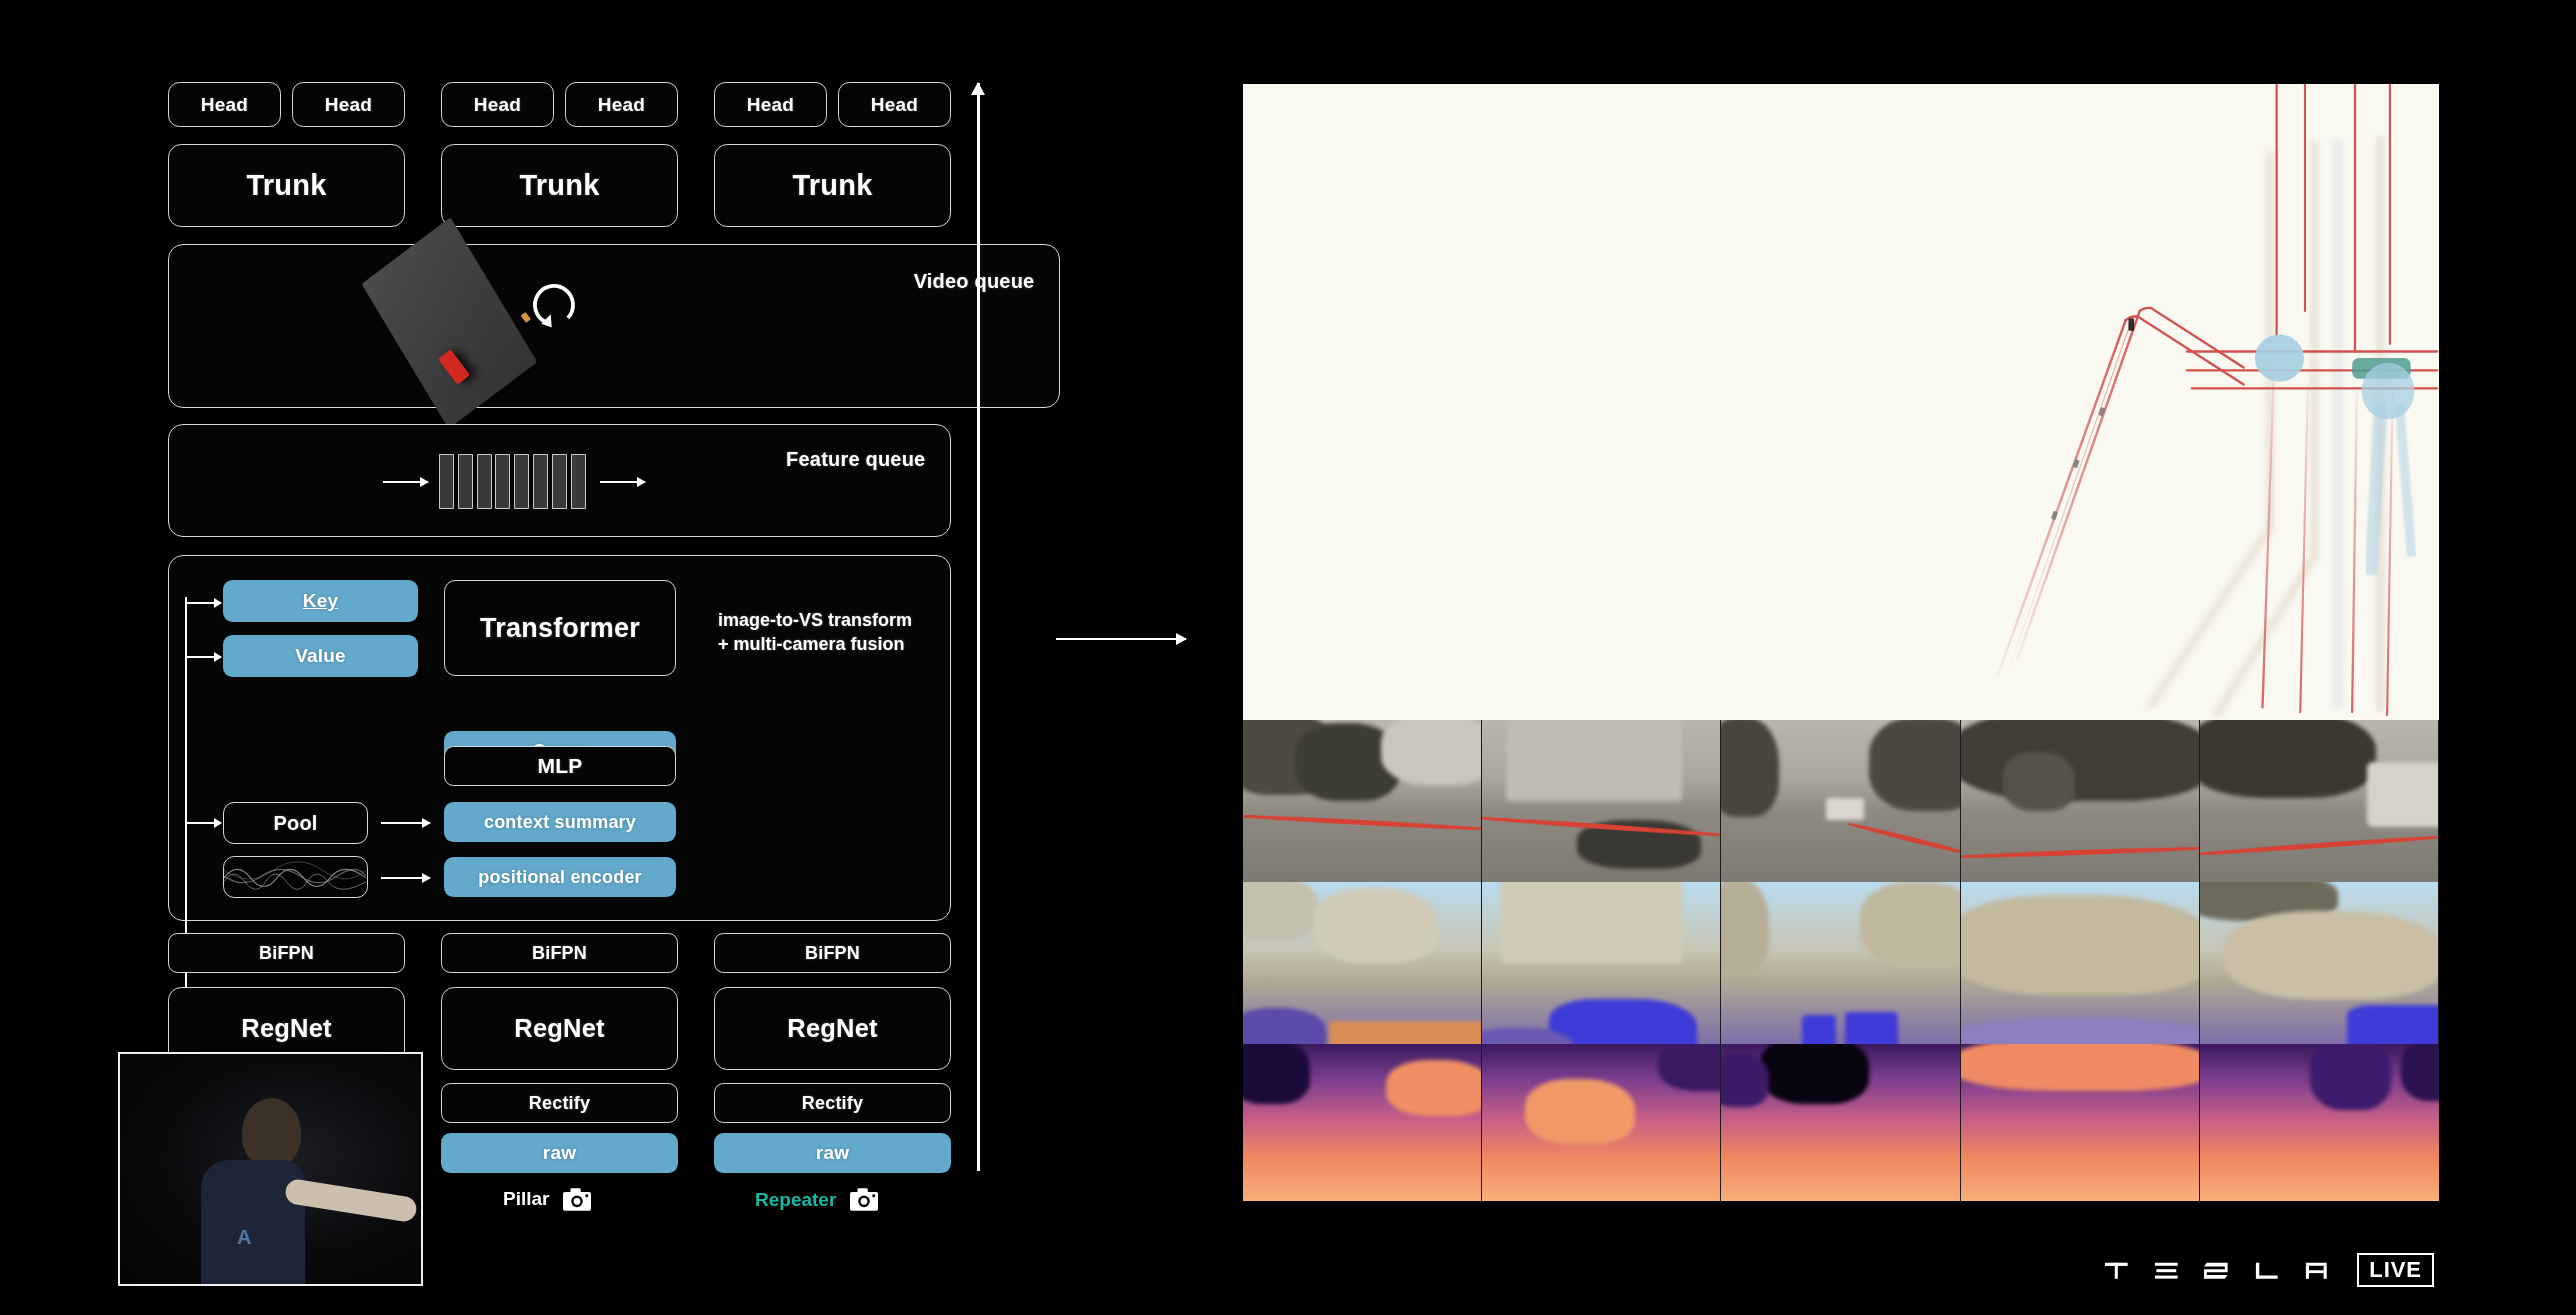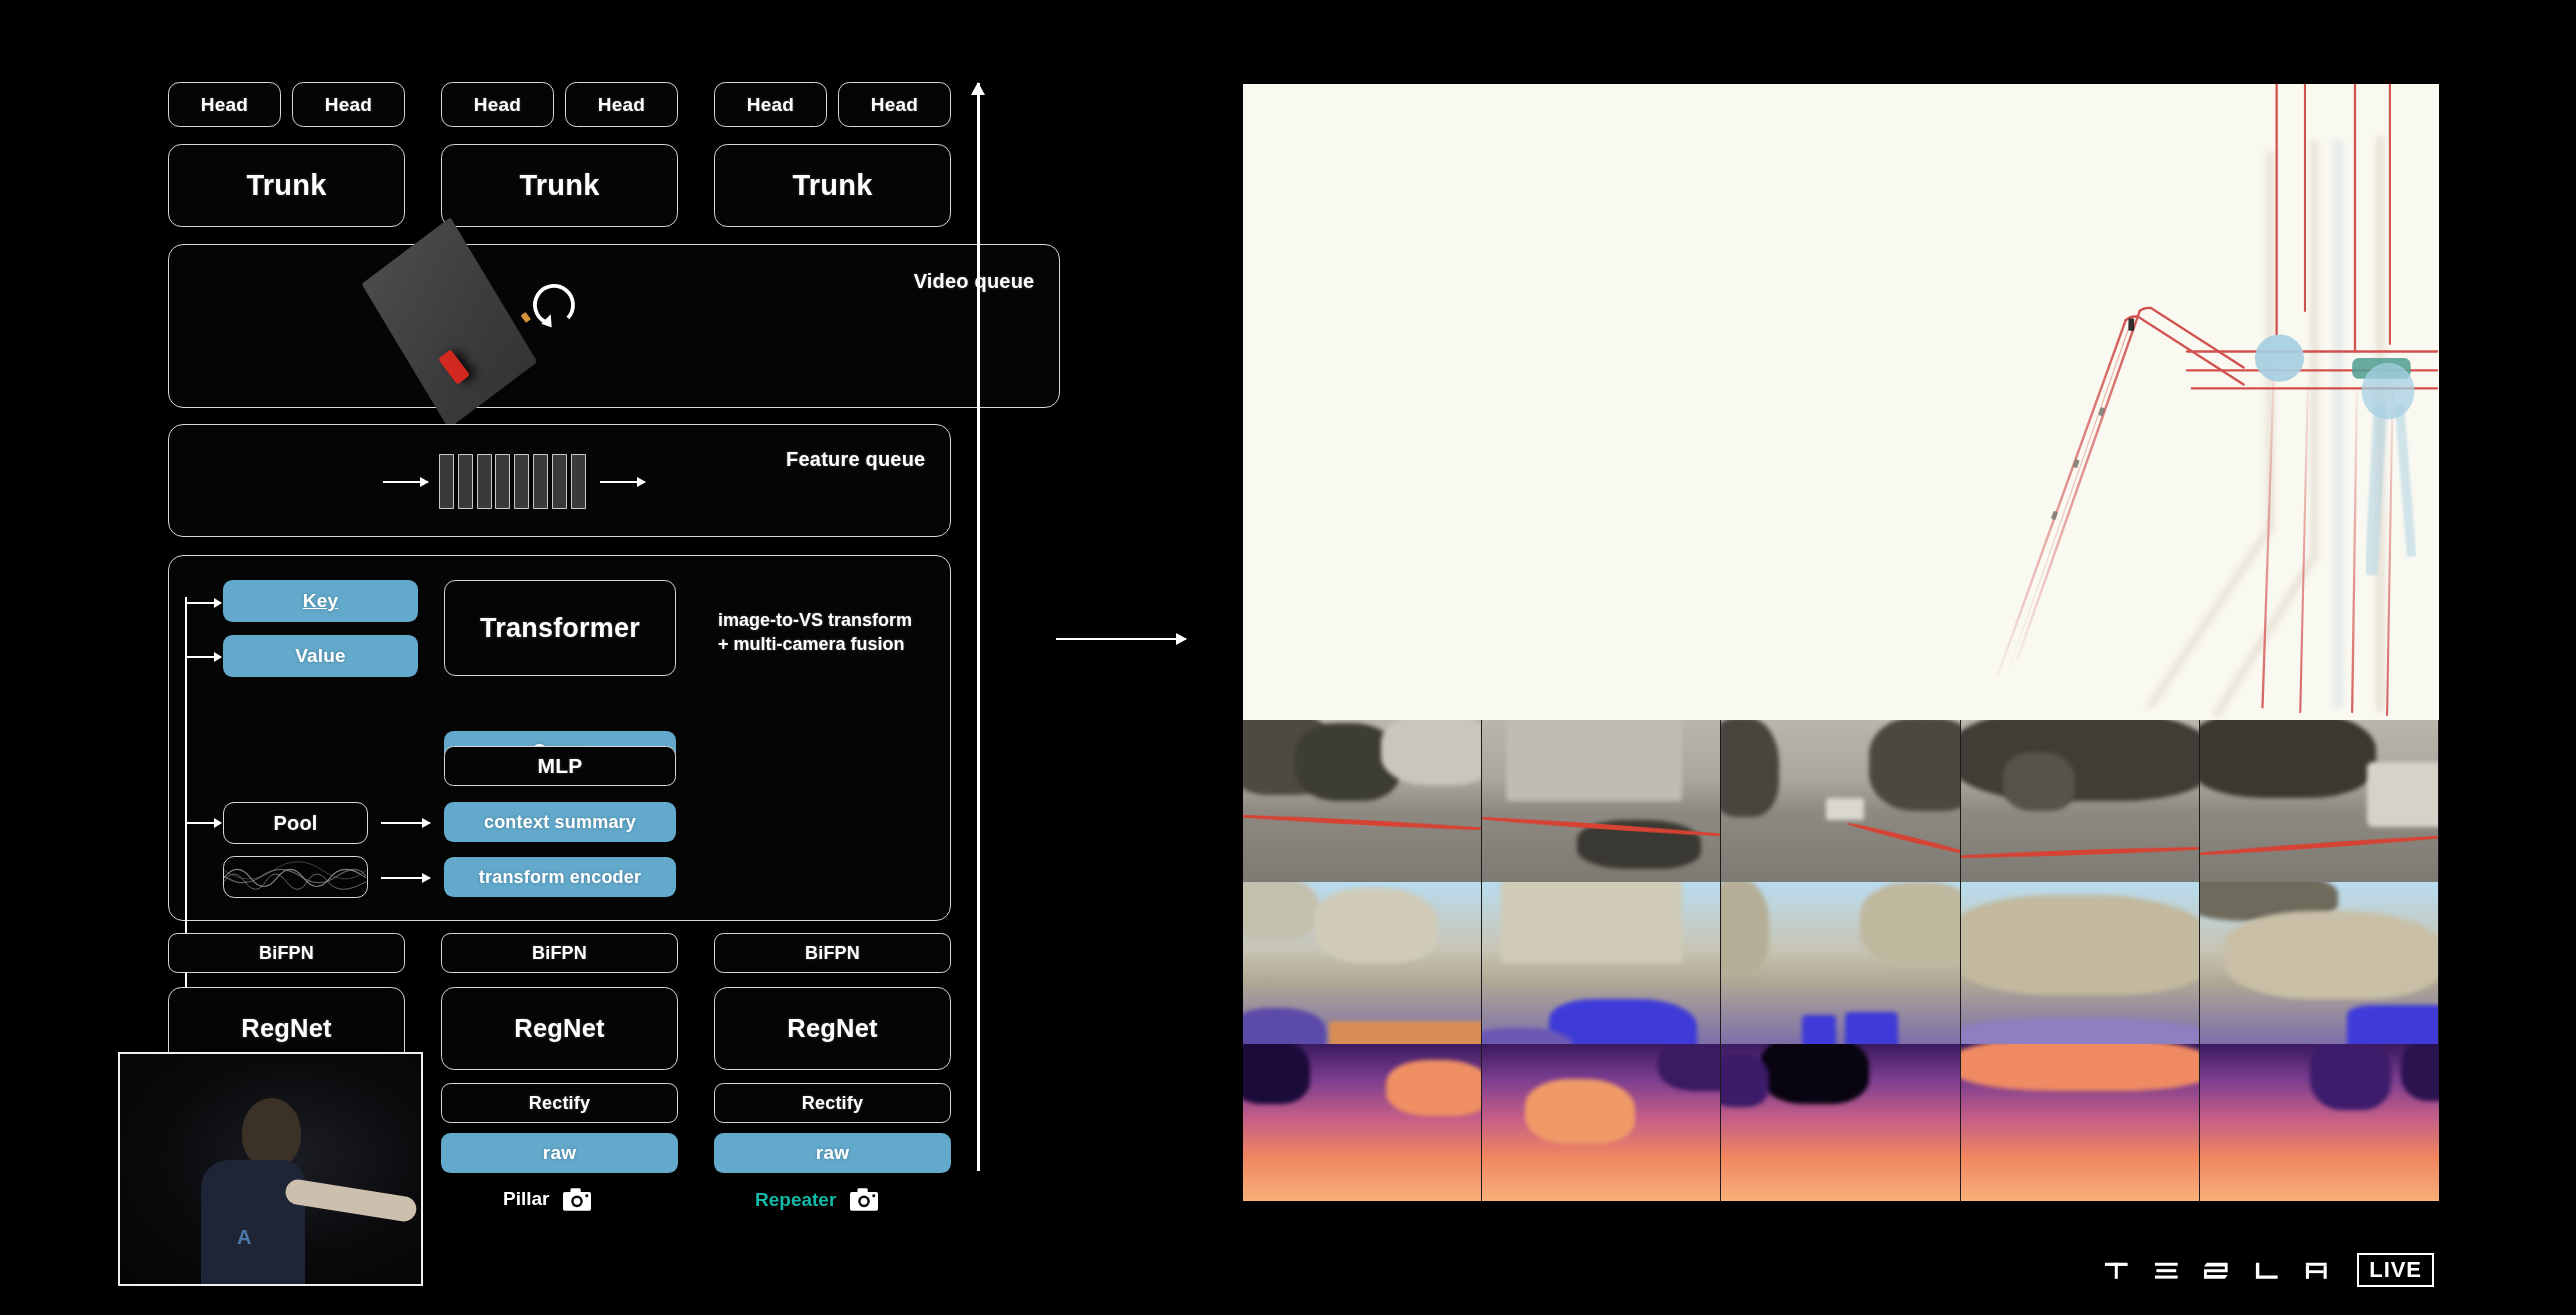--- a/index.html
+++ b/index.html
@@ -259,21 +259,21 @@
     <div class="wave-box" style="left:223px;top:856px;width:145px;height:42px;">
       <svg width="142" height="38" viewBox="0 0 150 40" preserveAspectRatio="none">
         <path d="M0 22 Q14 4 28 22 T56 22 T84 22 T112 22 T150 22" fill="none" stroke="#9a9a9a" stroke-width="1.2" opacity=".85"></path>
         <path d="M0 20 Q20 34 40 20 T80 20 T120 20 T150 20" fill="none" stroke="#8a8a8a" stroke-width="1.1" opacity=".7"></path>
         <path d="M0 26 Q10 10 22 26 T44 26 T66 26 T88 26 T110 26 T150 26" fill="none" stroke="#b5b5b5" stroke-width="1" opacity=".6"></path>
         <path d="M0 14 Q26 32 52 14 T104 14 T150 14" fill="none" stroke="#777" stroke-width="1" opacity=".55"></path>
       </svg>
     </div>
     <div class="h-arrow sm" style="left:381px;top:877px;width:49px;"></div>
     <div class="box blue" style="left:444px;top:857px;width:232px;height:40px;font-size:18px;">
-      <span>transform encoder</span>
+      <span>positional encoder</span>
     </div>
 
     <div class="lbl-right" style="left:718px;top:608px;font-size:18px;line-height:1.35;">
       <div>image-to-VS transform</div>
       <div>+ multi-camera fusion</div>
     </div>
 
     <div class="box" style="left:168px;top:933px;width:237px;height:40px;font-size:18px;border-radius:9.4px;">
       <span>BiFPN</span>
     </div>

